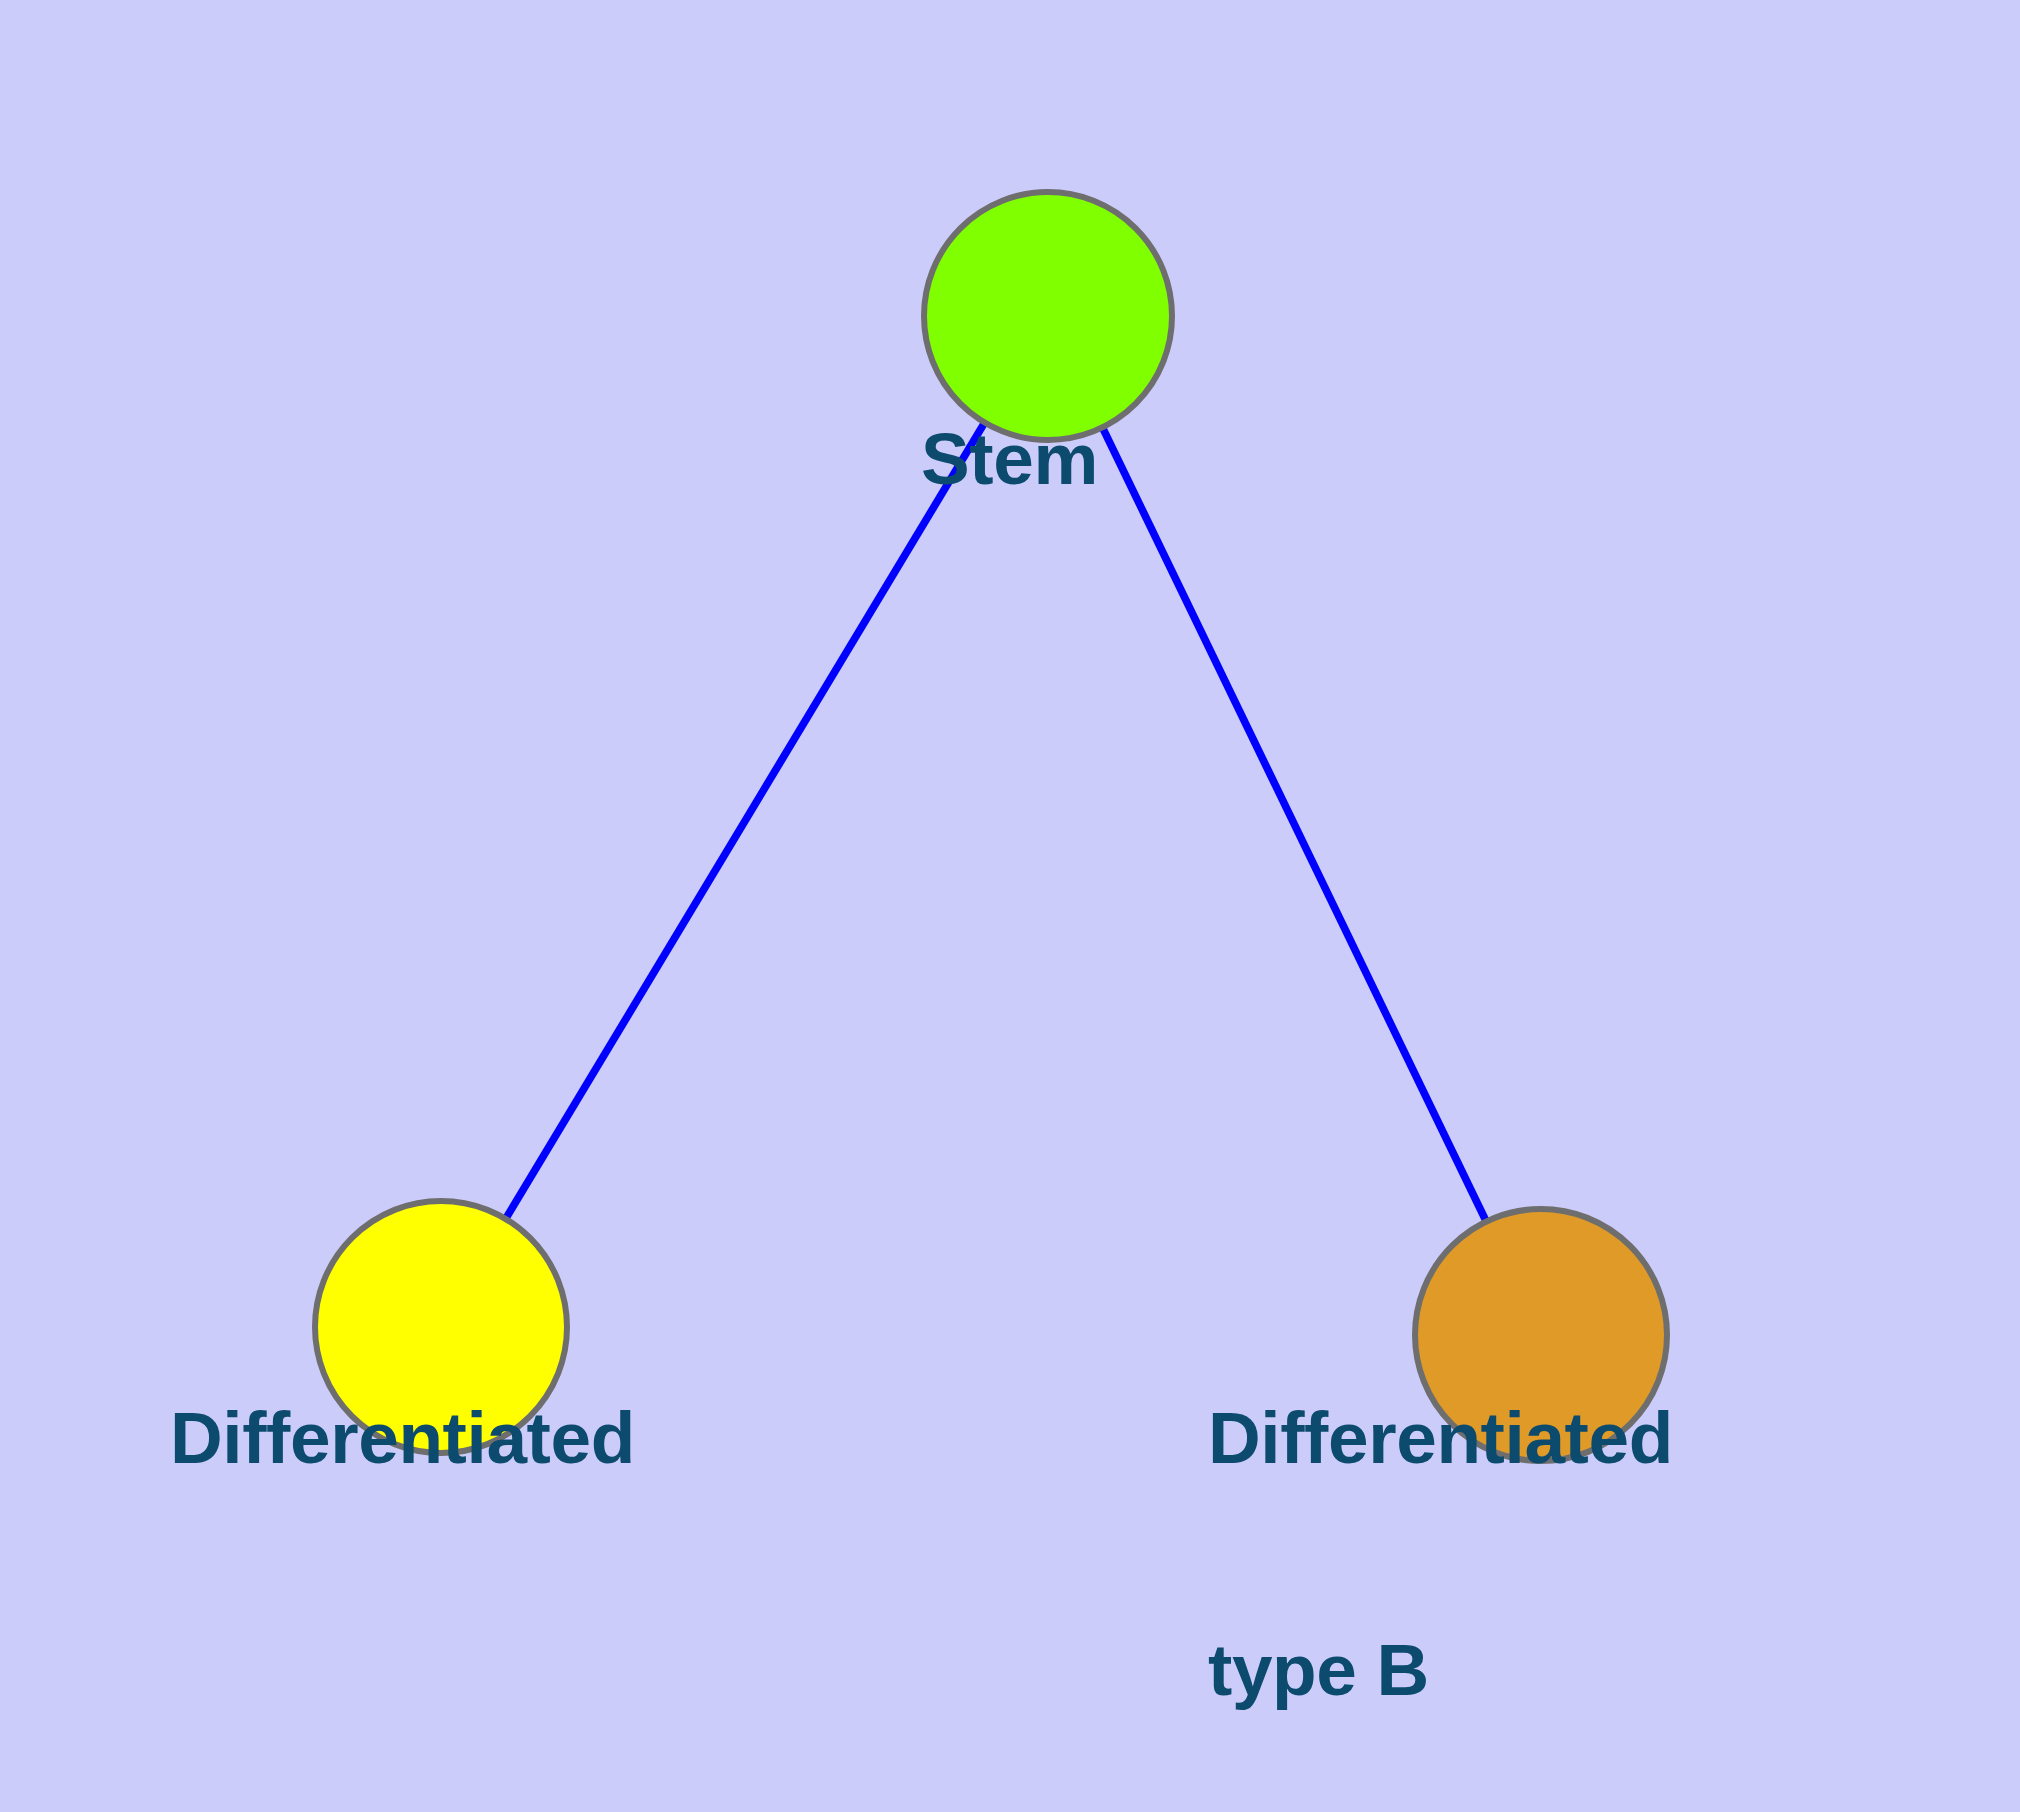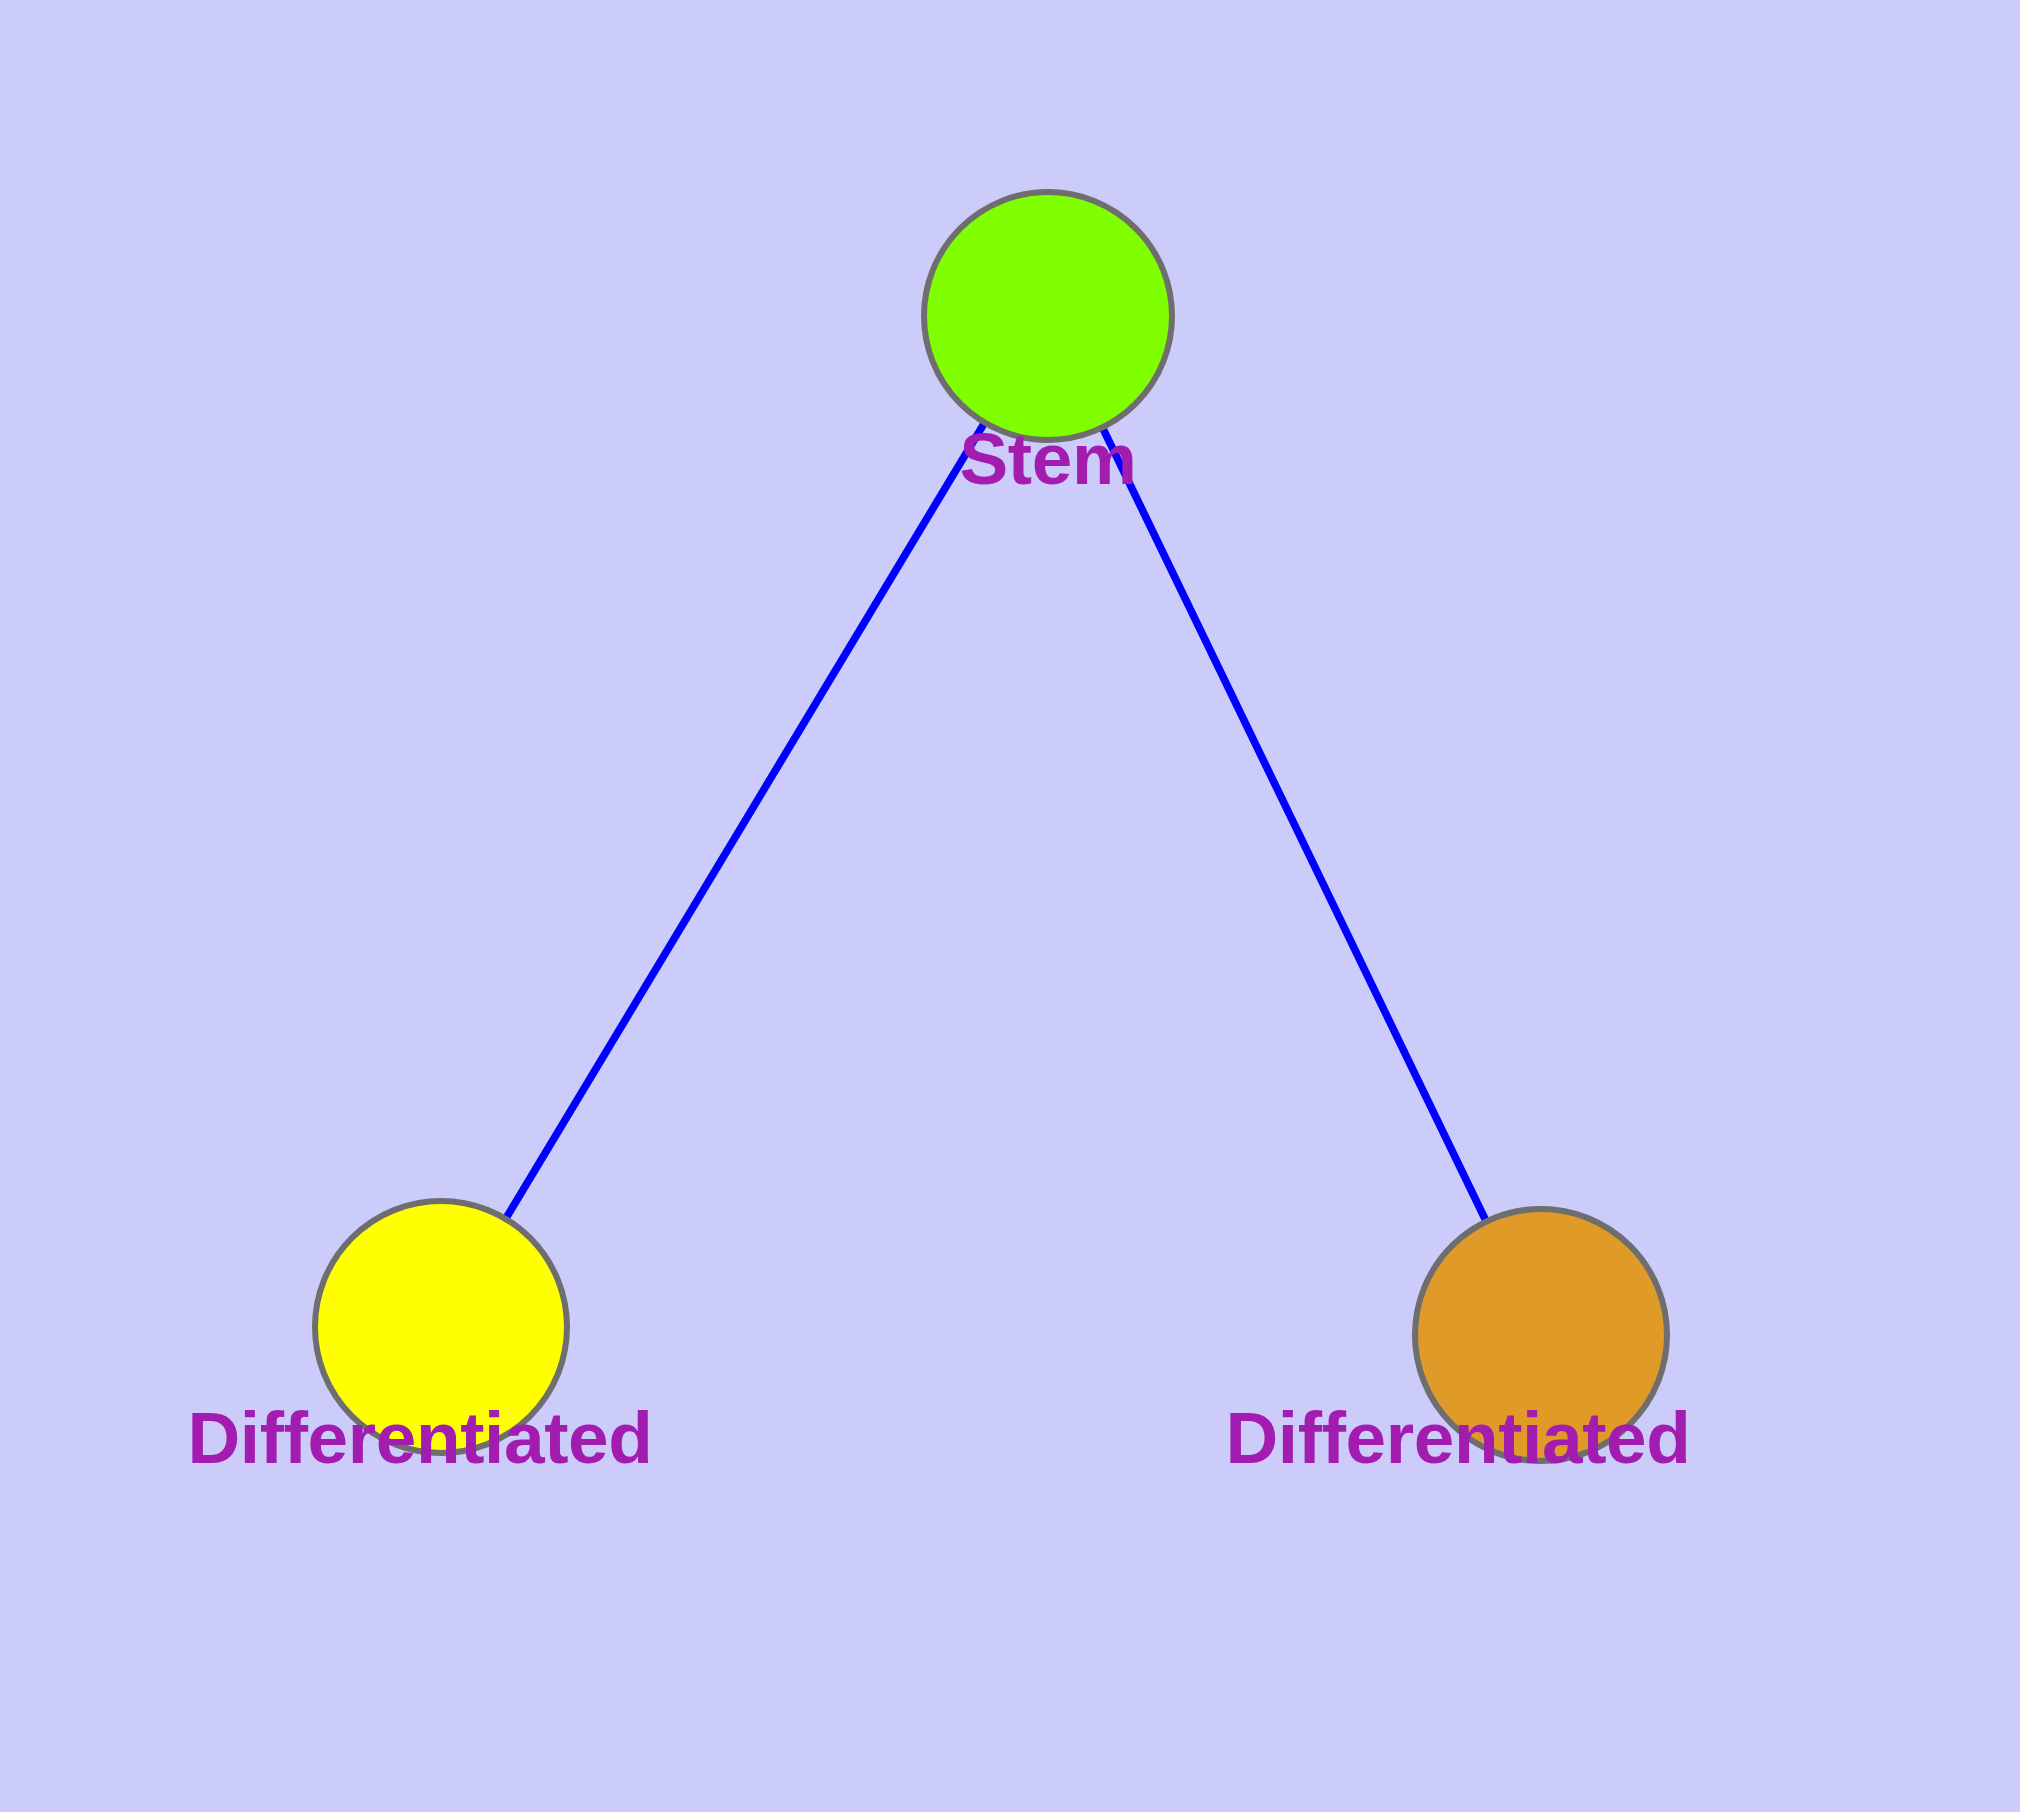--- a/index.html
+++ b/index.html
@@ -35,23 +35,23 @@
     position: absolute;
     z-index: 2;
     border-radius: 50%;
     box-sizing: border-box;
     border: 6px solid #6e6e6e;
   }
 
   .node-label {
     position: absolute;
     z-index: 3;
-    color: #a21caf;
+    color: #0c4a6e;
     font-weight: bold;
-    text-align: center;
+    text-align: left;
     white-space: pre;
     line-height: 1.06;
     letter-spacing: -0.4px;
     pointer-events: none;
   }
 
   #node-stem {
     left: 921px;
     top: 189px;
     width: 254px;
@@ -112,16 +112,17 @@
   <div class="node-label" id="label-stem">
     <div>Stem</div>
   </div>
 
   <div class="node-label" id="label-diff-a">
     <div>Differentiated</div>
   </div>
 
   <div class="node-label" id="label-diff-b">
     <div>Differentiated</div>
+    <div>type B</div>
   </div>
 
 </div>
 
 
 </body></html>

